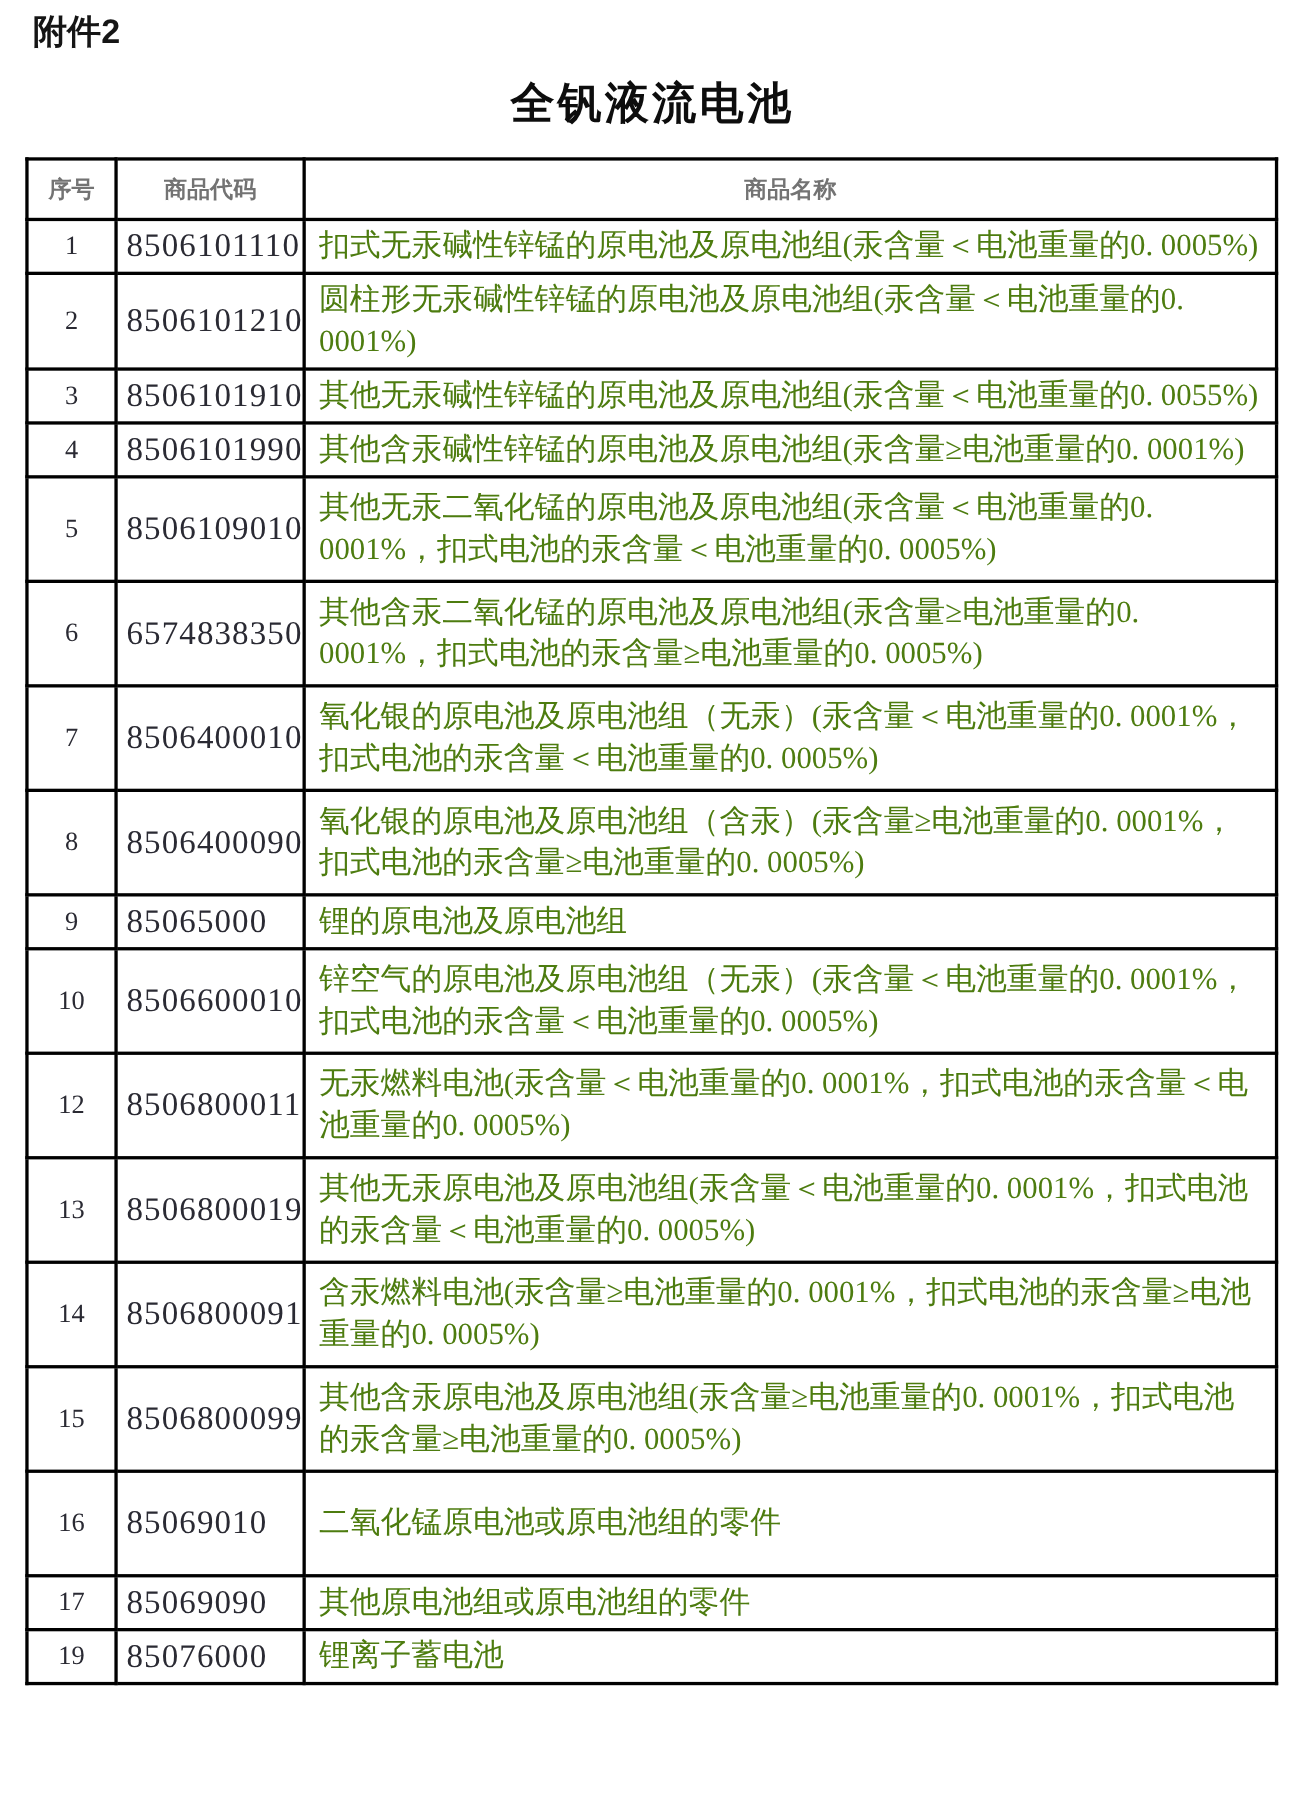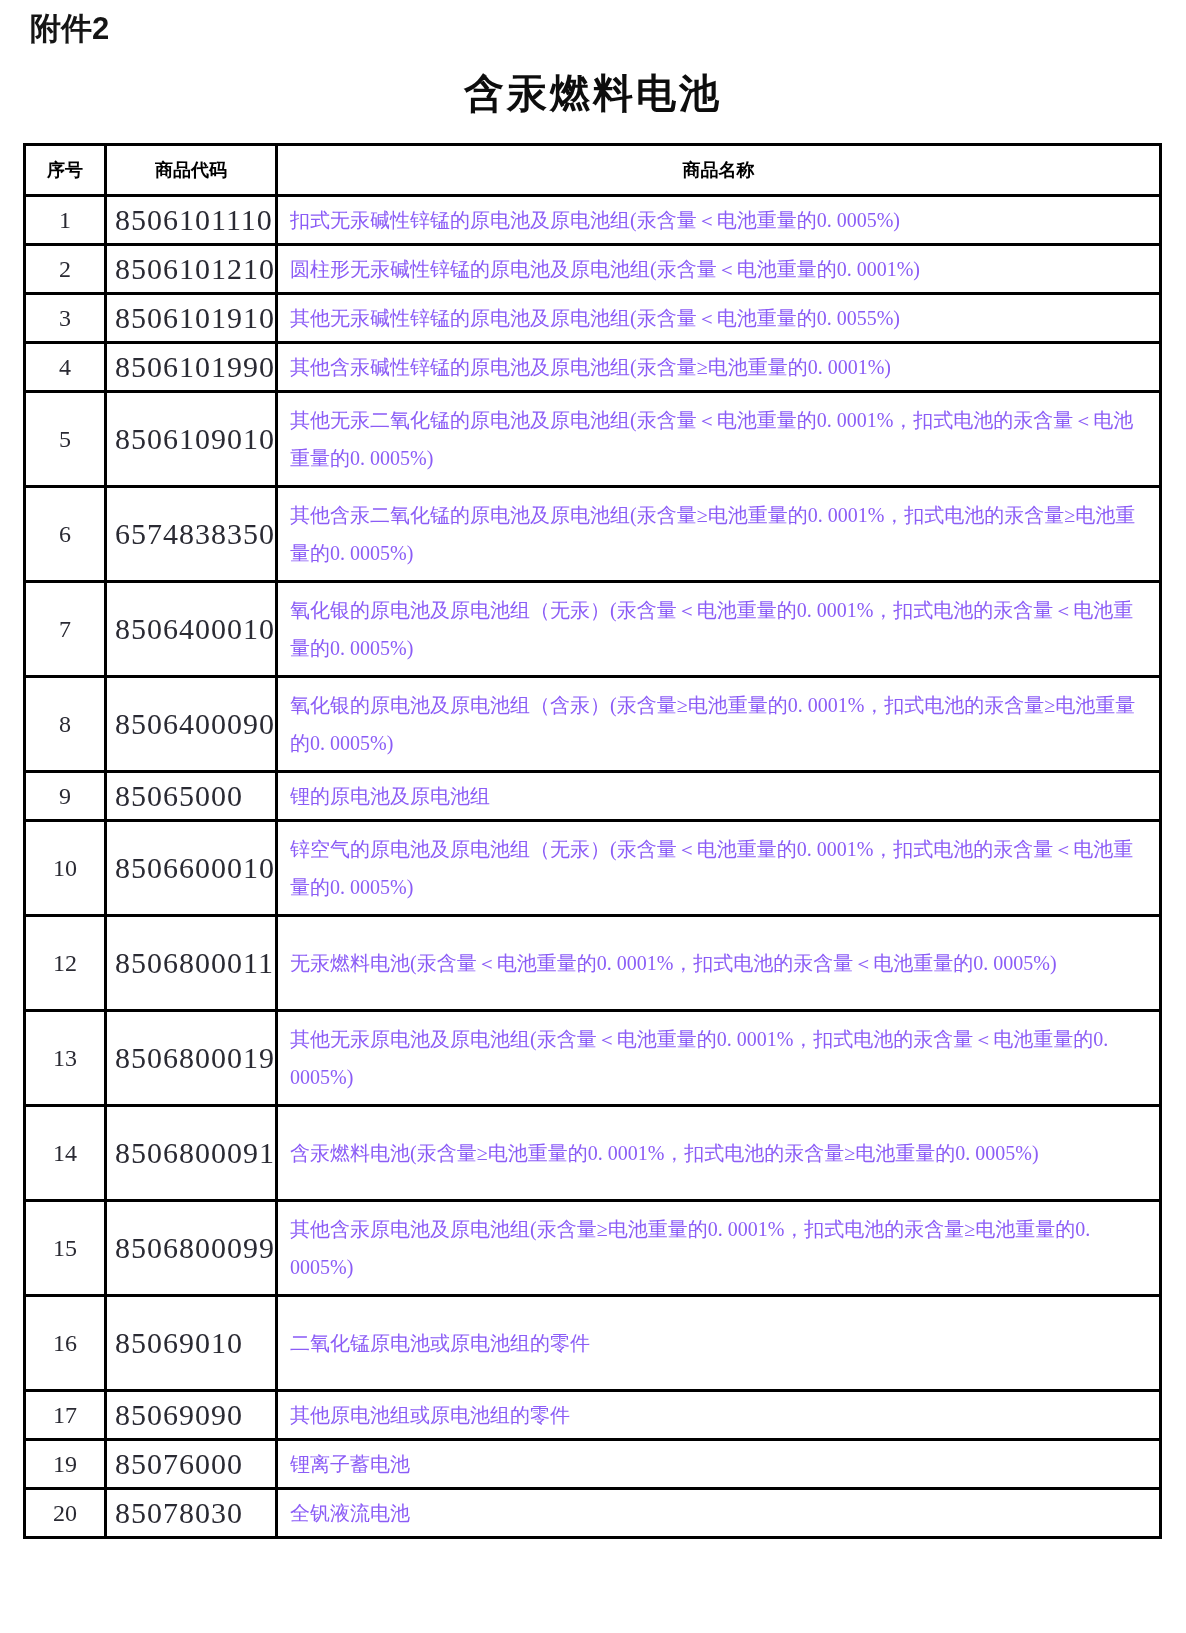--- a/index.html
+++ b/index.html
@@ -50,24 +50,24 @@
   .product-table col.col-code { width: 171px; }
   .product-table th,
   .product-table td {
     border: 3px solid #000000;
     vertical-align: middle;
     overflow: hidden;
   }
   .product-table thead tr { height: 47px; }
   .product-table th {
     font-family: "Liberation Sans", "DejaVu Sans", sans-serif;
-    font-size: 18px;
+    font-size: 21px;
     font-weight: bold;
     text-align: center;
-    color: #000000;
+    color: #737373;
     padding: 12px;
   }
   
   .product-table tbody tr { height: 95px; }
   .product-table tbody tr:nth-child(-n+4),
   .product-table tbody tr:nth-child(9),
   .product-table tbody tr:nth-child(n+16) { height: 48px; }
 
   .td-no {
     text-align: center;
@@ -77,36 +77,36 @@
   }
   .td-code {
     text-align: left;
     font-size: 30px;
     letter-spacing: 1px;
     color: #2a2a33;
     padding: 0 0 0 8px;
   }
   .td-name {
     text-align: left;
-    font-size: 20px;
+    font-size: 28px;
     line-height: 38px;
-    color: #8b5cf6;
+    color: #4d7c0f;
     padding: 4px 12px;
     word-break: normal;
     overflow-wrap: break-word;
   }
 </style>
 </head>
 <body>
 
 <div class="page">
 
   <div class="attachment-label">附件2</div>
 
-  <h1 class="doc-title">含汞燃料电池</h1>
+  <h1 class="doc-title">全钒液流电池</h1>
 
   <table class="product-table">
     <colgroup>
       <col class="col-no">
       <col class="col-code">
       <col class="col-name">
     </colgroup>
     <thead>
       <tr>
         <th>序号</th>
@@ -212,21 +212,16 @@
     <td class="td-name">其他原电池组或原电池组的零件</td>
   </tr>
 
 
   <tr>
     <td class="td-no">19</td>
     <td class="td-code">85076000</td>
     <td class="td-name">锂离子蓄电池</td>
   </tr>
 
-  <tr>
-    <td class="td-no">20</td>
-    <td class="td-code">85078030</td>
-    <td class="td-name">全钒液流电池</td>
-  </tr>
 </tbody>
   </table>
 
 </div>
 
 </body></html>

